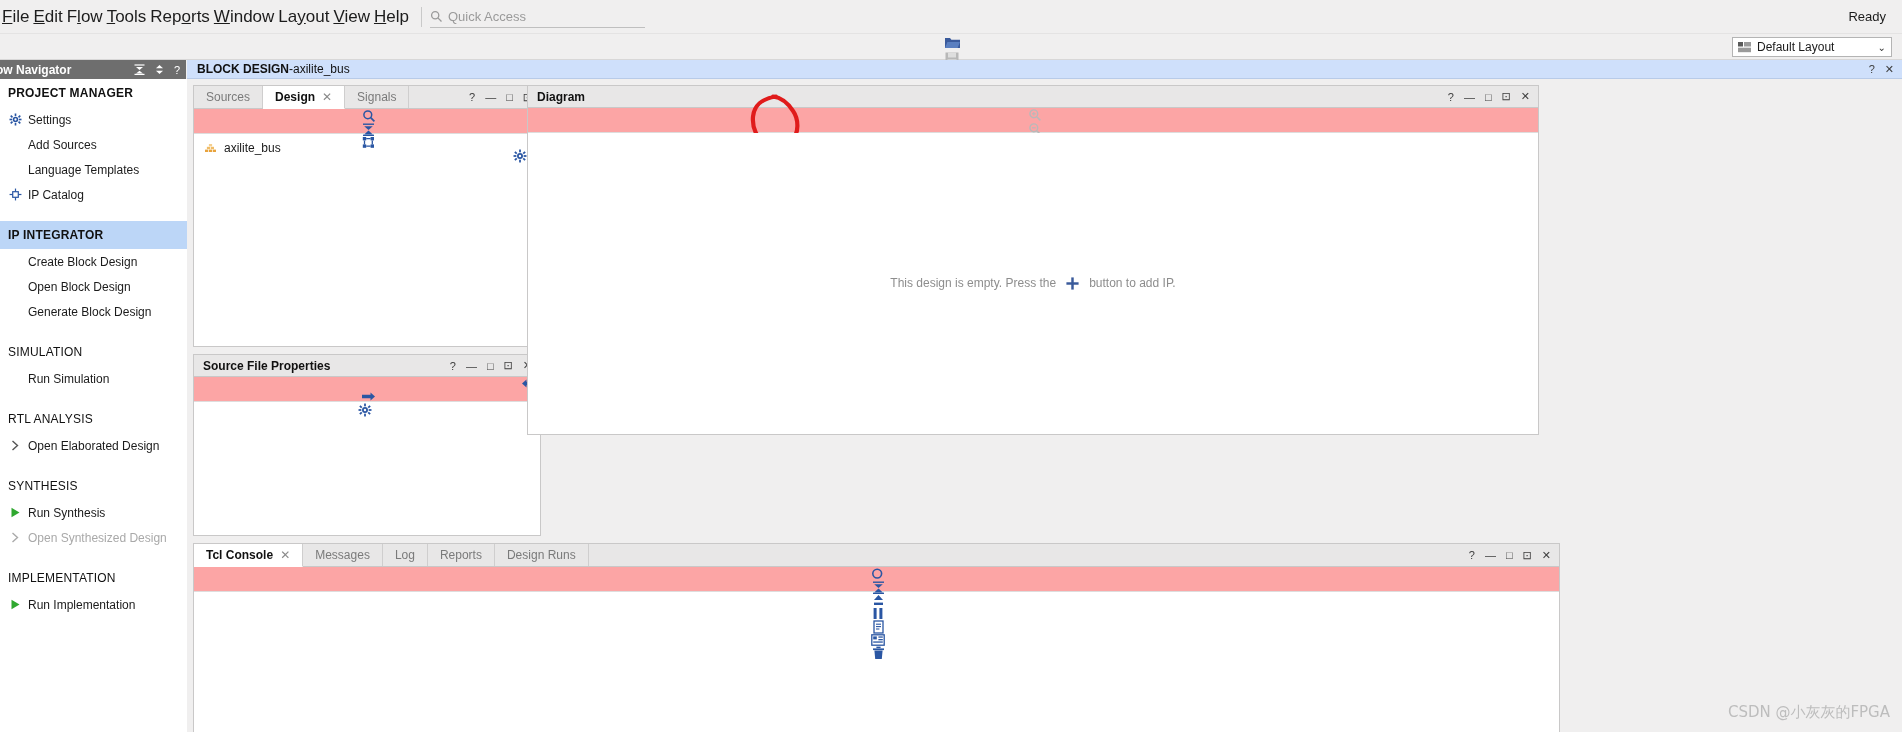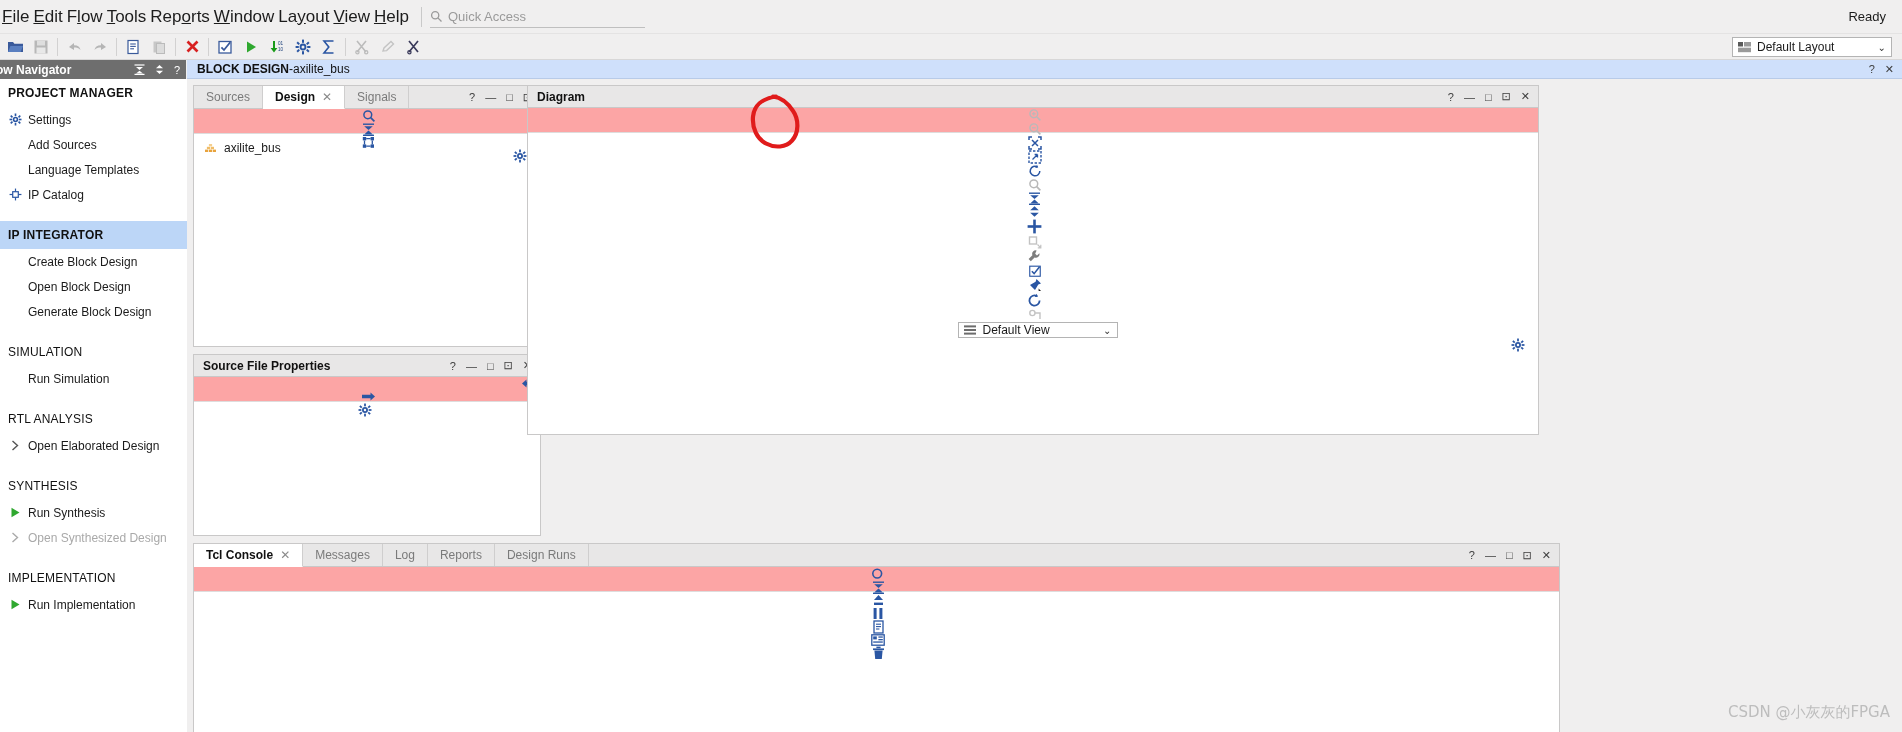--- a/index.html
+++ b/index.html
@@ -39,20 +39,21 @@
     position: absolute; right: 16px; top: 9px;
     font-size: 13px; color: #1c1c1c;
   }
 
   
   .toolbar {
     position: absolute; left: 0; top: 34px; width: 1902px; height: 26px;
     background: #f0efef;
     display: flex; align-items: center; padding-left: 2px;
     border-bottom: 1px solid #d8d7d7;
+    flex-direction: column;
   }
   .tb-btn {
     width: 26px; height: 24px;
     display: flex; align-items: center; justify-content: center;
     cursor: default;
   }
   .tb-sep { width: 1px; height: 18px; background: #d2d1d1; margin: 0 3px; }
 
   .layout-combo {
     position: absolute; right: 10px; top: 3px;
@@ -795,20 +796,32 @@
                 <rect x="11.8" y="2.8" width="2" height="3" transform="rotate(45 12.8 4.3)"></rect>
                 <rect x="2.2" y="10.2" width="2" height="3" transform="rotate(45 3.2 11.7)"></rect>
               </g>
             </svg>
         </div>
 
         <svg class="annotation" viewBox="0 0 1010 25" preserveAspectRatio="none">
           <path d="M248 -12 C234 -10 226 -2 225 9 C224 21 229 32 238 37 C247 42 258 41 264 34 C271 26 271 12 265 3 C260 -5 253 -11 245 -12" fill="none" stroke="#e01b1b" stroke-width="4.2" stroke-linecap="round"></path>
         </svg>
       </div>
+      <div class="diag-canvas">
+        <div class="empty-msg">
+          <span>This design is empty. Press the</span>
+          <span class="plus-glyph">
+            <svg width="15" height="15" viewBox="0 0 17 17">
+                <line x1="8.5" y1="1.6" x2="8.5" y2="15.4" stroke="#3a5a9b" stroke-width="2.8"></line>
+                <line x1="1.6" y1="8.5" x2="15.4" y2="8.5" stroke="#3a5a9b" stroke-width="2.8"></line>
+              </svg>
+          </span>
+          <span>button to add IP.</span>
+        </div>
+      </div>
     </div>
 
     <div class="panel" style="left:6px; top:464px; width:1367px; height:226px;">
       <div class="panel-tabs">
         <div class="ptab active">
           <span>Tcl Console</span>
           <span class="tclose">✕</span>
         </div>
         <div class="ptab">
           <span>Messages</span>

